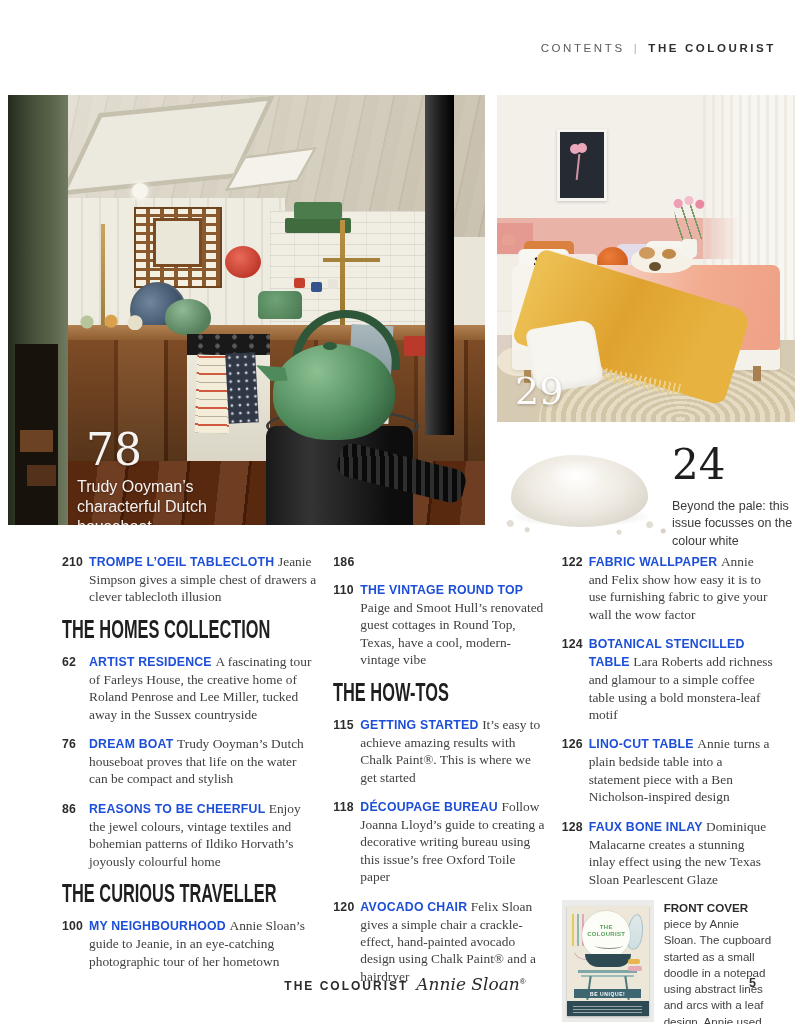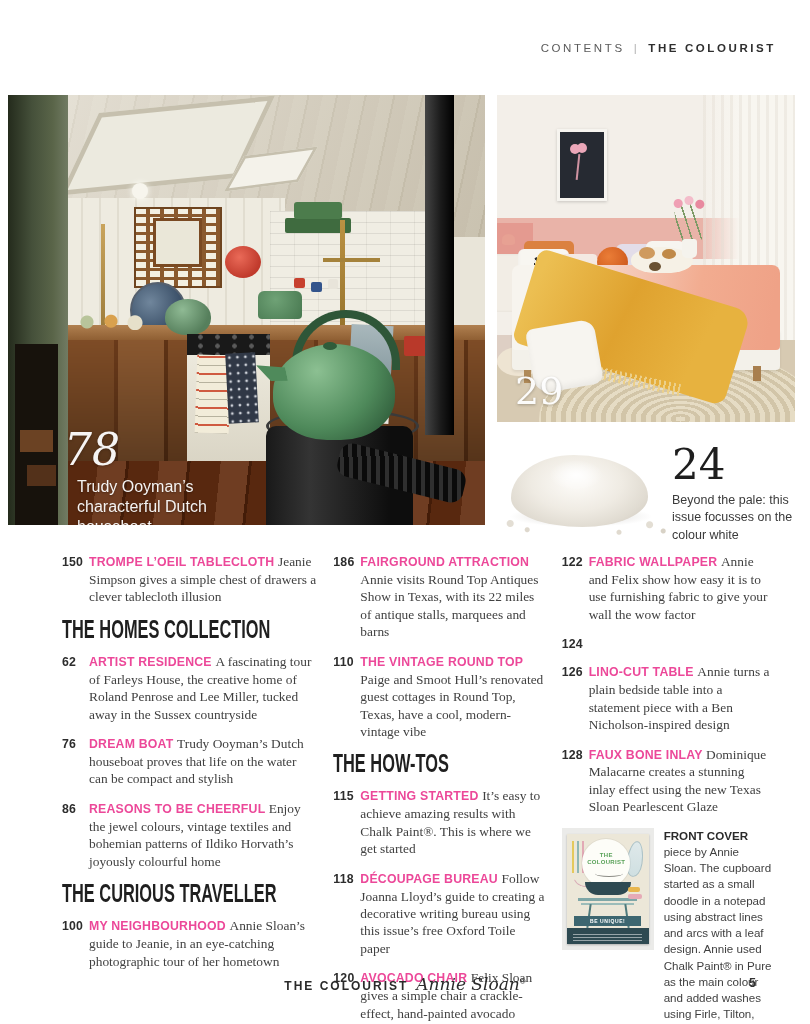--- a/index.html
+++ b/index.html
@@ -68,21 +68,21 @@
   .k-towelG{left:71.5%;top:53.5%;width:42px;height:92px;transform:rotate(3deg);background:linear-gradient(180deg,#a9b8bc,#7f939a 70%,#98a8ad);border-bottom:6px solid #e8e6df;}
   .k-floor{left:12.5%;top:85%;width:87.5%;height:15%;background:repeating-linear-gradient(96deg,#58280f 0 30px,#6f3d22 30px 58px,#431c08 58px 61px);}
   .k-rim{left:54%;top:73%;width:31%;height:28px;border:3px solid #3a3a3a;border-radius:50%;background:transparent;}
   .k-drum{left:54%;top:77%;width:31%;height:23%;border-radius:10px 10px 0 0;background:linear-gradient(90deg,#191919,#343434 30%,#0d0d0d 85%);}
   .k-duct{left:69%;top:84%;width:27%;height:34px;transform:rotate(14deg);border-radius:12px;background:repeating-linear-gradient(75deg,#0a0a0a 0 5px,#2f2f2f 5px 9px);}
   .k-flue{left:87.5%;top:0;width:6%;height:79%;background:linear-gradient(90deg,#454545,#1a1a1a 55%,#000);}
   .k-khandle{left:59.5%;top:50%;width:92px;height:52px;border:8px solid #2e5638;border-bottom:none;border-radius:70px 70px 0 0;background:transparent;}
   .k-kbody{left:55.5%;top:58%;width:122px;height:96px;border-radius:52% 52% 46% 46%;background:radial-gradient(circle at 36% 28%,#8cc092,#4f8a5b 55%,#2f5c3a 88%);}
   .k-kspout{left:52.5%;top:62%;width:28px;height:22px;background:#4f8a5b;clip-path:polygon(0 0,100% 38%,100% 100%,40% 85%);transform:rotate(-12deg);}
   .k-klid{left:66%;top:57.5%;width:14px;height:8px;border-radius:50%;background:#2f5c3a;}
-  #k78{left:56px;top:333px;font-size:44px;font-style:italic;}
+  #k78{left:78px;top:333px;font-size:44px;}
   #kcap{left:69px;top:382px;width:135px;}
 
   
   .b-pink{left:0;top:37.5%;width:100%;height:12.5%;background:#e9b3a8;}
   .b-pinkL{left:0;top:39%;width:12%;height:13%;background:#e49a90;}
   .b-curtain{left:69%;top:0;width:31%;height:78%;background:
     repeating-linear-gradient(90deg,rgba(228,222,212,.45) 0 3px,rgba(250,248,243,0) 3px 9px),
     linear-gradient(90deg,rgba(247,244,238,.25),#f8f6f0 40%);}
   .b-art{left:20%;top:10.5%;width:15%;height:20%;background:#262a32;border:3px solid #f6f4ef;box-shadow:0 1px 3px rgba(0,0,0,.18);}
   .b-fl1{left:24.6%;top:15%;width:10px;height:10px;border-radius:50%;background:#eba7b9;}
@@ -126,31 +126,31 @@
   .p-pile{left:9%;top:22%;width:76%;height:62%;border-radius:46% 54% 48% 52%/60% 58% 42% 40%;background:radial-gradient(ellipse at 48% 38%,#faf8f4 10%,#efebe3 45%,#e0dbd1 72%,#d3cdc2 88%);}
   .p-hl{left:30%;top:26%;width:30%;height:26%;background:radial-gradient(ellipse,rgba(255,255,255,.95),rgba(255,255,255,0) 70%);}
   .p-crumbs{left:3%;top:70%;width:94%;height:22%;background:
     radial-gradient(circle at 6% 50%,#e3ded4 3px,transparent 4px),
     radial-gradient(circle at 16% 75%,#ded8cd 2px,transparent 3px),
     radial-gradient(circle at 88% 55%,#e3ded4 3px,transparent 4px),
     radial-gradient(circle at 96% 80%,#d8d2c6 2px,transparent 3px),
     radial-gradient(circle at 70% 85%,#e0dacf 2px,transparent 3px);}
   #note24{position:absolute;left:672px;top:444px;width:126px;}
   #n24{font-family:"DejaVu Serif",serif;font-size:42px;line-height:1;color:#1e1e1e;}
-  #n24cap{margin-top:6px;font-size:12.5px;line-height:1.38;color:#3a3a3a;}
+  #n24cap{margin-top:12px;font-size:12.5px;line-height:1.38;color:#3a3a3a;}
 
   
   #cols{position:absolute;left:62px;top:553px;width:712px;display:flex;gap:16px;}
   .col{flex:1;}
   .col-heading{font-size:19.5px;font-weight:700;color:#1f1f1f;white-space:nowrap;
     transform:scale(.84,1.28);transform-origin:left center;margin:10px 0 12px;}
   .entry{display:flex;margin-bottom:12px;}
   .num{width:27px;flex:none;font-weight:bold;font-size:12.3px;color:#2d2d2d;padding-top:2px;letter-spacing:.2px;}
   .ebody{flex:1;font-size:13.2px;line-height:1.3;}
-  .etitle{font-weight:bold;font-size:12.3px;color:#ec4899;letter-spacing:.2px;}
+  .etitle{font-weight:bold;font-size:12.3px;color:#1d4ed8;letter-spacing:.2px;}
   .edesc{font-family:"Liberation Serif",serif;color:#414141;font-size:13.4px;}
 
   
   #fc{display:flex;gap:10px;margin-top:4px;}
   #fc-thumb{width:92px;height:122px;background:#ebebe9;flex:none;position:relative;}
   .cv{position:relative;width:82px;height:110px;margin:6px auto 0;background:#ece7d8;overflow:hidden;box-shadow:0 1px 2px rgba(0,0,0,.25);}
   .cv div{position:absolute;}
   .cv-stripes{left:7%;top:7%;width:14px;height:32px;background:linear-gradient(90deg,#e5c95c 0 2px,transparent 2px 5px,#8fb7b4 5px 7px,transparent 7px 10px,#e2a9b5 10px 12px,transparent 12px);}
   .cv-arc{left:8%;top:27%;width:22px;height:22px;border:1px solid #d9aeb8;border-top-color:transparent;border-left-color:transparent;border-radius:50%;transform:rotate(20deg);}
   .cv-feather{right:7%;top:7%;width:14px;height:34px;border:1px solid #a9c0c6;border-radius:50%/60% 60% 40% 40%;background:linear-gradient(#dfe9ea,#cfdfe1);transform:rotate(8deg);}
@@ -279,21 +279,21 @@
   </div>
 
   <div id="note24">
     <div id="n24">24</div>
     <div id="n24cap">Beyond the pale: this issue focusses on the colour white</div>
   </div>
 
   <div id="cols">
     <div class="col">
         <div class="entry">
-          <div class="num">150</div>
+          <div class="num">210</div>
           <div class="ebody"><span class="etitle">TROMPE L’OEIL TABLECLOTH </span><span class="edesc">Jeanie Simpson gives a simple chest of drawers a clever tablecloth illusion</span></div>
         </div>
         <div class="col-heading">THE HOMES COLLECTION</div>
         <div class="entry">
           <div class="num">62</div>
           <div class="ebody"><span class="etitle">ARTIST RESIDENCE </span><span class="edesc">A fascinating tour of Farleys House, the creative home of Roland Penrose and Lee Miller, tucked away in the Sussex countryside</span></div>
         </div>
         <div class="entry">
           <div class="num">76</div>
           <div class="ebody"><span class="etitle">DREAM BOAT </span><span class="edesc">Trudy Ooyman’s Dutch houseboat proves that life on the water can be compact and stylish</span></div>
@@ -304,21 +304,20 @@
         </div>
         <div class="col-heading">THE CURIOUS TRAVELLER</div>
         <div class="entry">
           <div class="num">100</div>
           <div class="ebody"><span class="etitle">MY NEIGHBOURHOOD </span><span class="edesc">Annie Sloan’s guide to Jeanie, in an eye-catching photographic tour of her hometown</span></div>
         </div>
       </div>
     <div class="col">
         <div class="entry">
           <div class="num">186</div>
-          <div class="ebody"><span class="etitle">FAIRGROUND ATTRACTION </span><span class="edesc">Annie visits Round Top Antiques Show in Texas, with its 22 miles of antique stalls, marquees and barns</span></div>
         </div>
         <div class="entry">
           <div class="num">110</div>
           <div class="ebody"><span class="etitle">THE VINTAGE ROUND TOP </span><span class="edesc">Paige and Smoot Hull’s renovated guest cottages in Round Top, Texas, have a cool, modern-vintage vibe</span></div>
         </div>
         <div class="col-heading">THE HOW-TOS</div>
         <div class="entry">
           <div class="num">115</div>
           <div class="ebody"><span class="etitle">GETTING STARTED </span><span class="edesc">It’s easy to achieve amazing results with Chalk Paint®. This is where we get started</span></div>
         </div>
@@ -331,20 +330,21 @@
           <div class="ebody"><span class="etitle">AVOCADO CHAIR </span><span class="edesc">Felix Sloan gives a simple chair a crackle-effect, hand-painted avocado design using Chalk Paint® and a hairdryer</span></div>
         </div>
       </div>
     <div class="col">
     <div class="entry">
           <div class="num">122</div>
           <div class="ebody"><span class="etitle">FABRIC WALLPAPER </span><span class="edesc">Annie and Felix show how easy it is to use furnishing fabric to give your wall the wow factor</span></div>
         </div>
         <div class="entry">
           <div class="num">124</div>
+          <div class="ebody"><span class="etitle">BOTANICAL STENCILLED TABLE </span><span class="edesc">Lara Roberts add richness and glamour to a simple coffee table using a bold monstera-leaf motif</span></div>
         </div>
         <div class="entry">
           <div class="num">126</div>
           <div class="ebody"><span class="etitle">LINO-CUT TABLE </span><span class="edesc">Annie turns a plain bedside table into a statement piece with a Ben Nicholson-inspired design</span></div>
         </div>
         <div class="entry">
           <div class="num">128</div>
           <div class="ebody"><span class="etitle">FAUX BONE INLAY </span><span class="edesc">Dominique Malacarne creates a stunning inlay effect using the new Texas Sloan Pearlescent Glaze</span></div>
         </div>
         <div id="fc">

